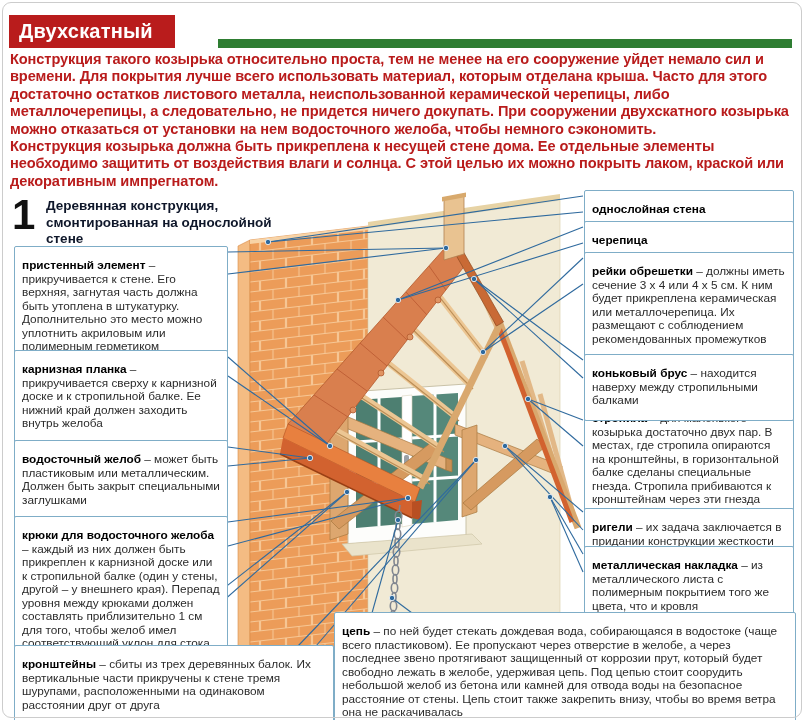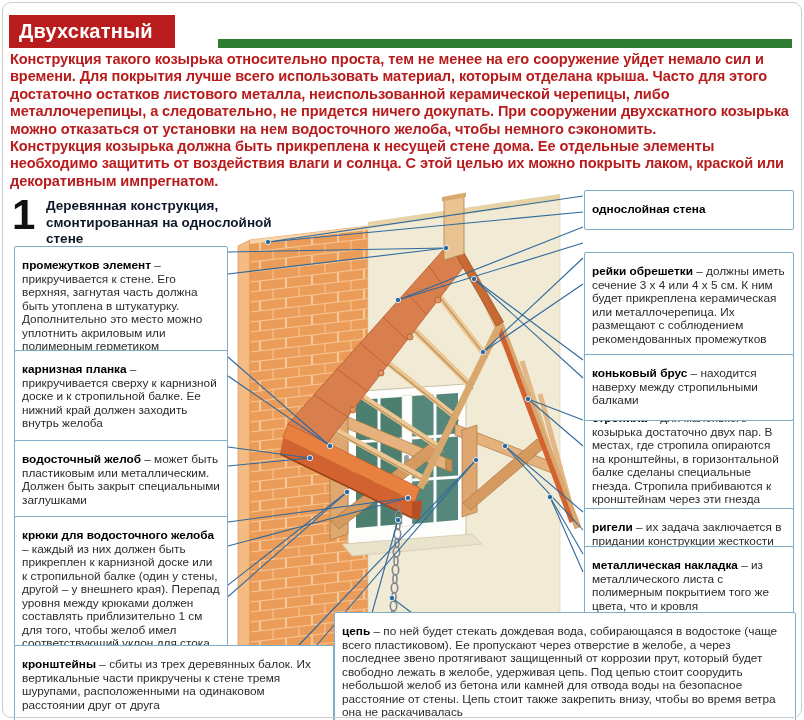--- a/index.html
+++ b/index.html
@@ -214,38 +214,41 @@
 
   <div class="step">
     <span class="step-num">1</span>
     <span class="step-cap">
       <span>Деревянная конструкция,</span><br>
       <span>смонтированная на однослойной стене</span>
     </span>
   </div>
 
   <div class="callout cl" style="top:246px;">
-    <b>промежутков элемент</b><span> – прикручивается к стене. Его верхняя, загнутая часть должна быть утоплена в штукатурку. Дополнительно это место можно уплотнить акриловым или полимерным герметиком</span>
+    <b>пристенный элемент</b><span> – прикручивается к стене. Его верхняя, загнутая часть должна быть утоплена в штукатурку. Дополнительно это место можно уплотнить акриловым или полимерным герметиком</span>
   </div>
   <div class="callout cl" style="top:350px;">
     <b>карнизная планка</b><span> – прикручивается сверху к карнизной доске и к стропильной балке. Ее нижний край должен заходить внутрь желоба</span>
   </div>
   <div class="callout cl" style="top:440px;">
     <b>водосточный желоб</b><span> – может быть пластиковым или металлическим. Должен быть закрыт специальными заглушками</span>
   </div>
   <div class="callout cl" style="top:516px;">
     <b>крюки для водосточного желоба</b><span> – каждый из них должен быть прикреплен к карнизной доске или к стропильной балке (один у стены, другой – у внешнего края). Перепад уровня между крюками должен составлять приблизительно 1 см для того, чтобы желоб имел соответствующий уклон для стока воды</span>
   </div>
   <div class="callout" style="left:14px;top:645px;width:304px;">
     <b>кронштейны</b><span> – сбиты из трех деревянных балок. Их вертикальные части прикручены к стене тремя шурупами, расположенными на одинаковом расстоянии друг от друга</span>
   </div>
 
   <div class="callout cr" style="top:190px;">
     <b>однослойная стена</b><span></span>
   </div>
+  <div class="callout cr" style="top:221px;">
+    <b>черепица</b><span></span>
+  </div>
   <div class="callout cr" style="top:252px;">
     <b>рейки обрешетки</b><span> – должны иметь сечение 3 х 4 или 4 х 5 см. К ним будет прикреплена керамическая или металлочерепица. Их размещают с соблюдением рекомендованных промежутков</span>
   </div>
   <div class="callout cr" style="top:399px;">
     <b>стропила</b><span> – для маленького козырька достаточно двух пар. В местах, где стропила опираются на кронштейны, в горизонтальной балке сделаны специальные гнезда. Стропила прибиваются к кронштейнам через эти гнезда</span>
   </div>
   <div class="callout cr" style="top:354px;">
     <b>коньковый брус</b><span> – находится наверху между стропильными балками</span>
   </div>
   <div class="callout cr" style="top:508px;">

